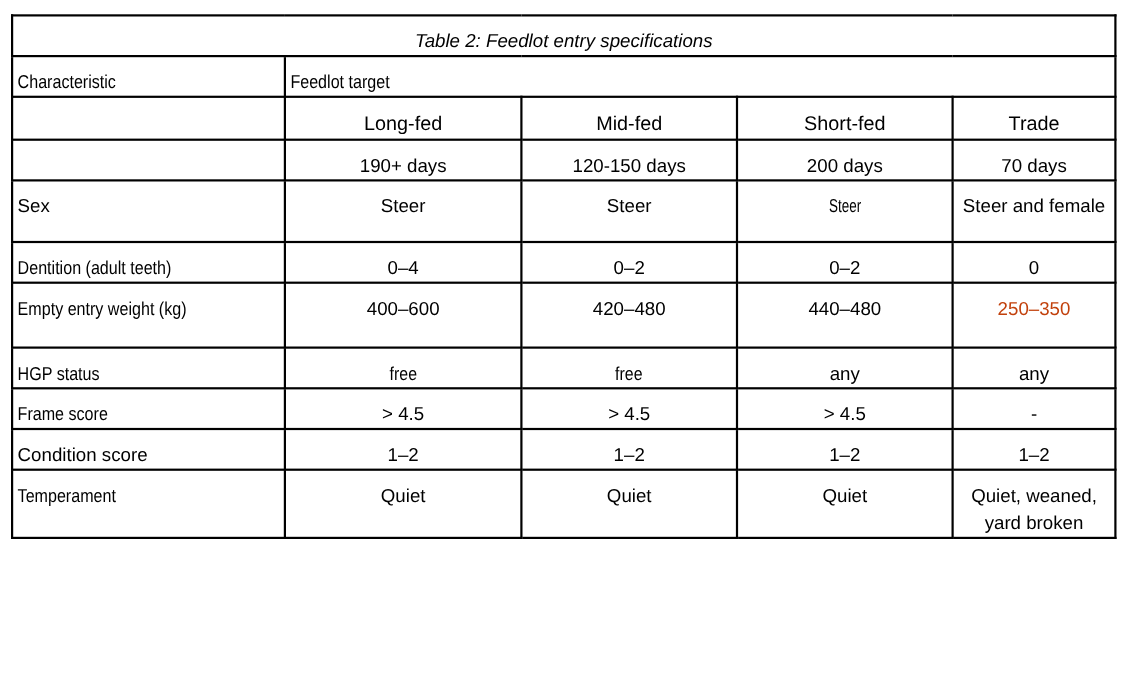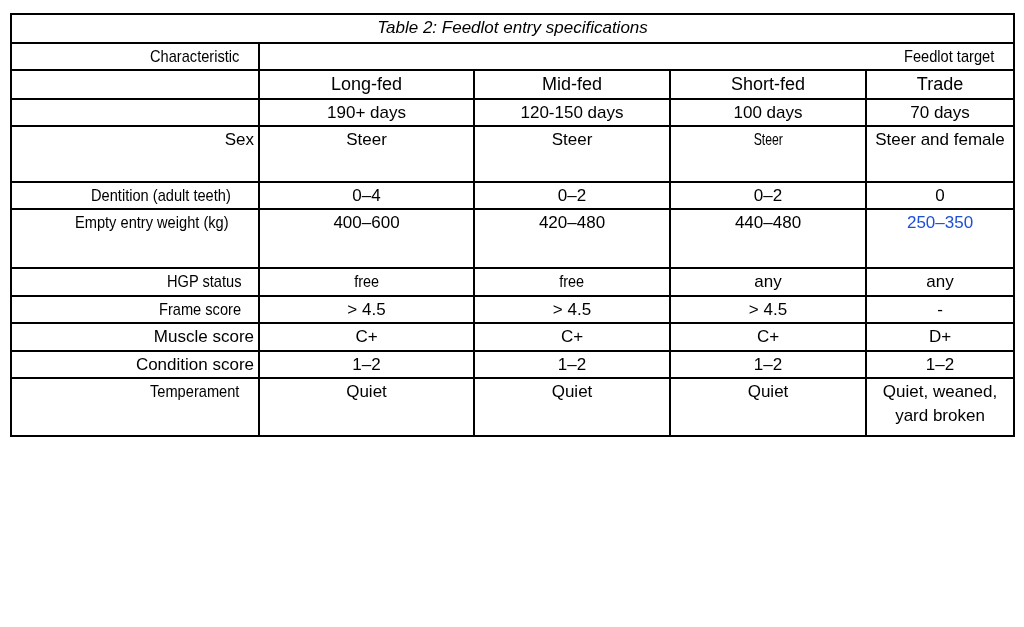--- a/index.html
+++ b/index.html
@@ -6,38 +6,38 @@
   .page{
     width:1024px;height:627px;box-sizing:border-box;
     padding:13px 10px 0 10px;background:#ffffff;
     font-family:"Liberation Sans","DejaVu Sans",sans-serif;color:#000;
   }
   table.spec{
     border-collapse:collapse;table-layout:fixed;width:1003px;
   }
   .spec td,.spec th{
     border:2px solid #000;
-    padding:1px 4px 0 4px;
+    padding:11px 4px 0 4px;
     vertical-align:top;
     font-size:17px;
     font-weight:normal;
     line-height:1.42;
     white-space:pre-line;
     overflow:hidden;
   }
-  .lbl{text-align:right;padding-left:3px;}
+  .lbl{text-align:left;padding-left:3px;}
   .val{text-align:center;}
   .ttl{font-style:italic;text-align:center;font-size:18px;vertical-align:middle;line-height:1.2;}
   .bold{font-weight:bold;}
   tr.colhead td{font-size:18px;margin-left:48px;}
   
   .cdl{display:inline-block;transform:scaleX(.86);transform-origin:0 50%;white-space:pre-line;}
   .cdc{display:inline-block;transform:scaleX(.85);transform-origin:50% 50%;white-space:pre-line;}
   .cdc70{display:inline-block;transform:scaleX(.72);transform-origin:50% 50%;}
-  .small{font-size:15px;color:#1d4ed8;}
+  .small{font-size:15px;color:#c2410c;}
   tr.h29{height:29px} tr.h27{height:27px} tr.h25{height:25px}
   tr.h56{height:56px} tr.h26{height:26px} tr.h158{height:158px}
   tr.h59{height:59px} tr.h28{height:28px} tr.h83{height:58px}
 </style>
 </head>
 <body>
 
 <div class="page">
   <table class="spec">
     <colgroup>
@@ -63,21 +63,21 @@
       <td class="val">Long-fed</td>
       <td class="val">Mid-fed</td>
       <td class="val">Short-fed</td>
       <td class="val">Trade</td>
     </tr>
 
     <tr class="h27">
       <td class="lbl"></td>
       <td class="val">190+ days</td>
       <td class="val">120-150 days</td>
-      <td class="val">100 days</td>
+      <td class="val">200 days</td>
       <td class="val">70 days</td>
     </tr>
 
     <tr class="h56">
       <td class="lbl">Sex</td>
       <td class="val">Steer</td>
       <td class="val">Steer</td>
       <td class="val"><span class="cdc70">Steer</span></td>
       <td class="val">Steer and female</td>
     </tr>
@@ -108,27 +108,20 @@
     </tr>
 
     <tr class="h27">
       <td class="lbl"><span class="cdl">Frame score</span></td>
       <td class="val">&gt; 4.5</td>
       <td class="val">&gt; 4.5</td>
       <td class="val">&gt; 4.5</td>
       <td class="val">-</td>
     </tr>
 
-    <tr class="h28">
-      <td class="lbl">Muscle score</td>
-      <td class="val">C+</td>
-      <td class="val">C+</td>
-      <td class="val">C+</td>
-      <td class="val">D+</td>
-    </tr>
 
     <tr class="h27">
       <td class="lbl">Condition score</td>
       <td class="val">1–2</td>
       <td class="val">1–2</td>
       <td class="val">1–2</td>
       <td class="val">1–2</td>
     </tr>
 
     <tr class="h83">

